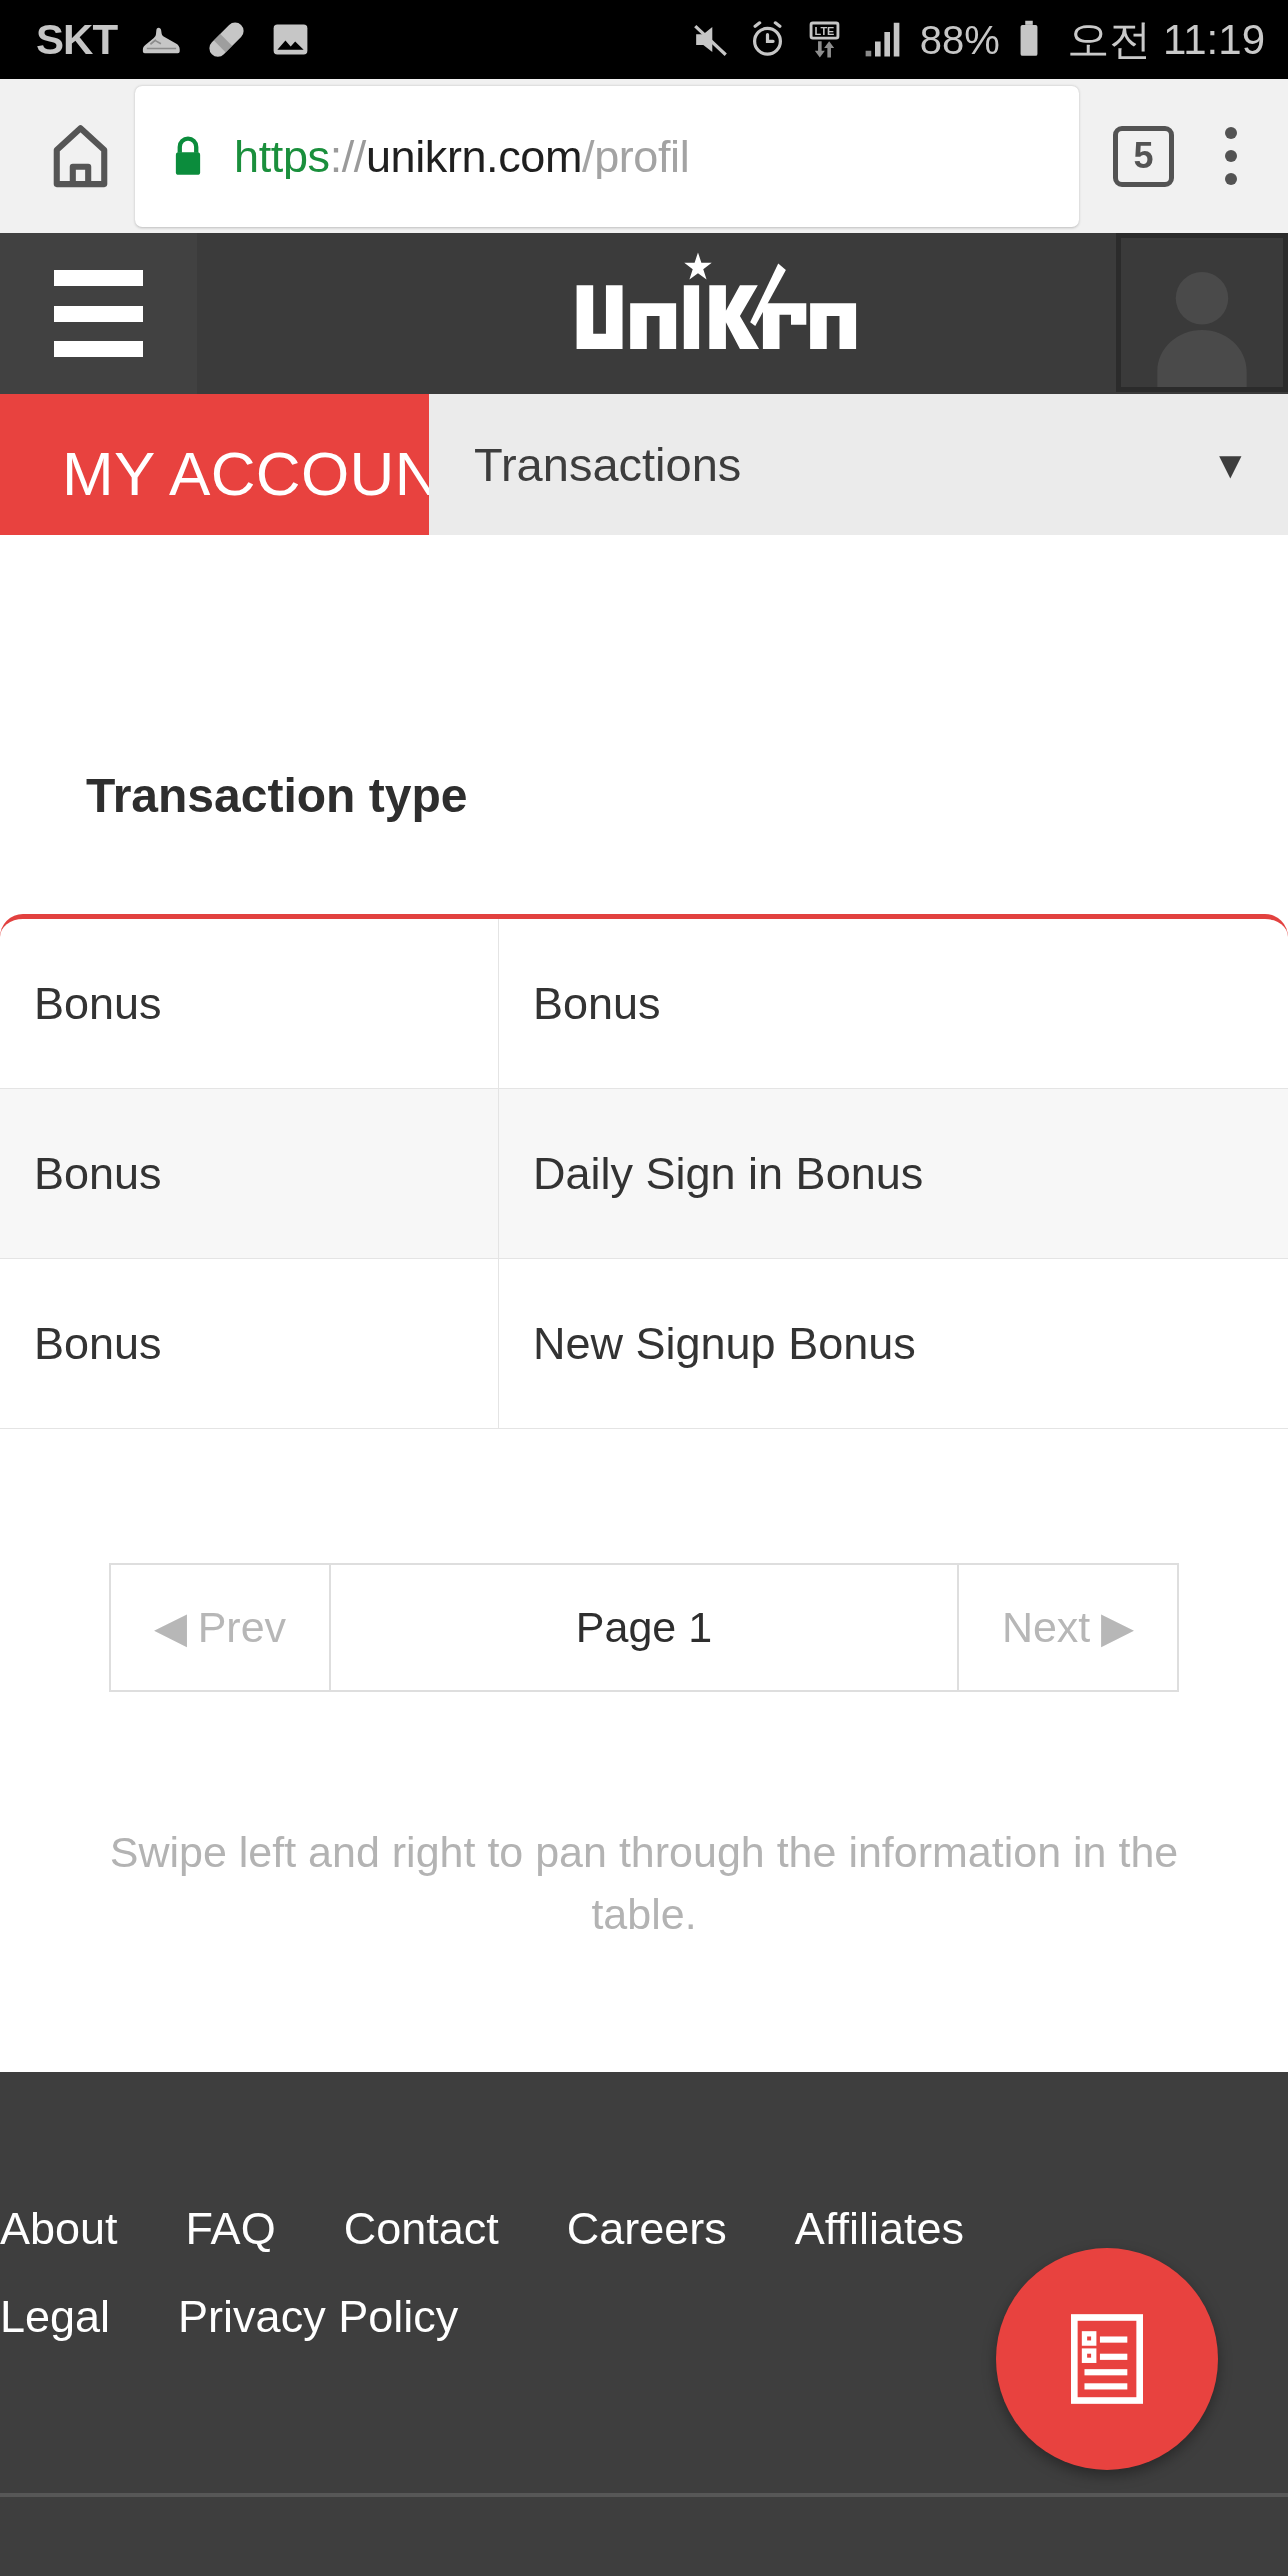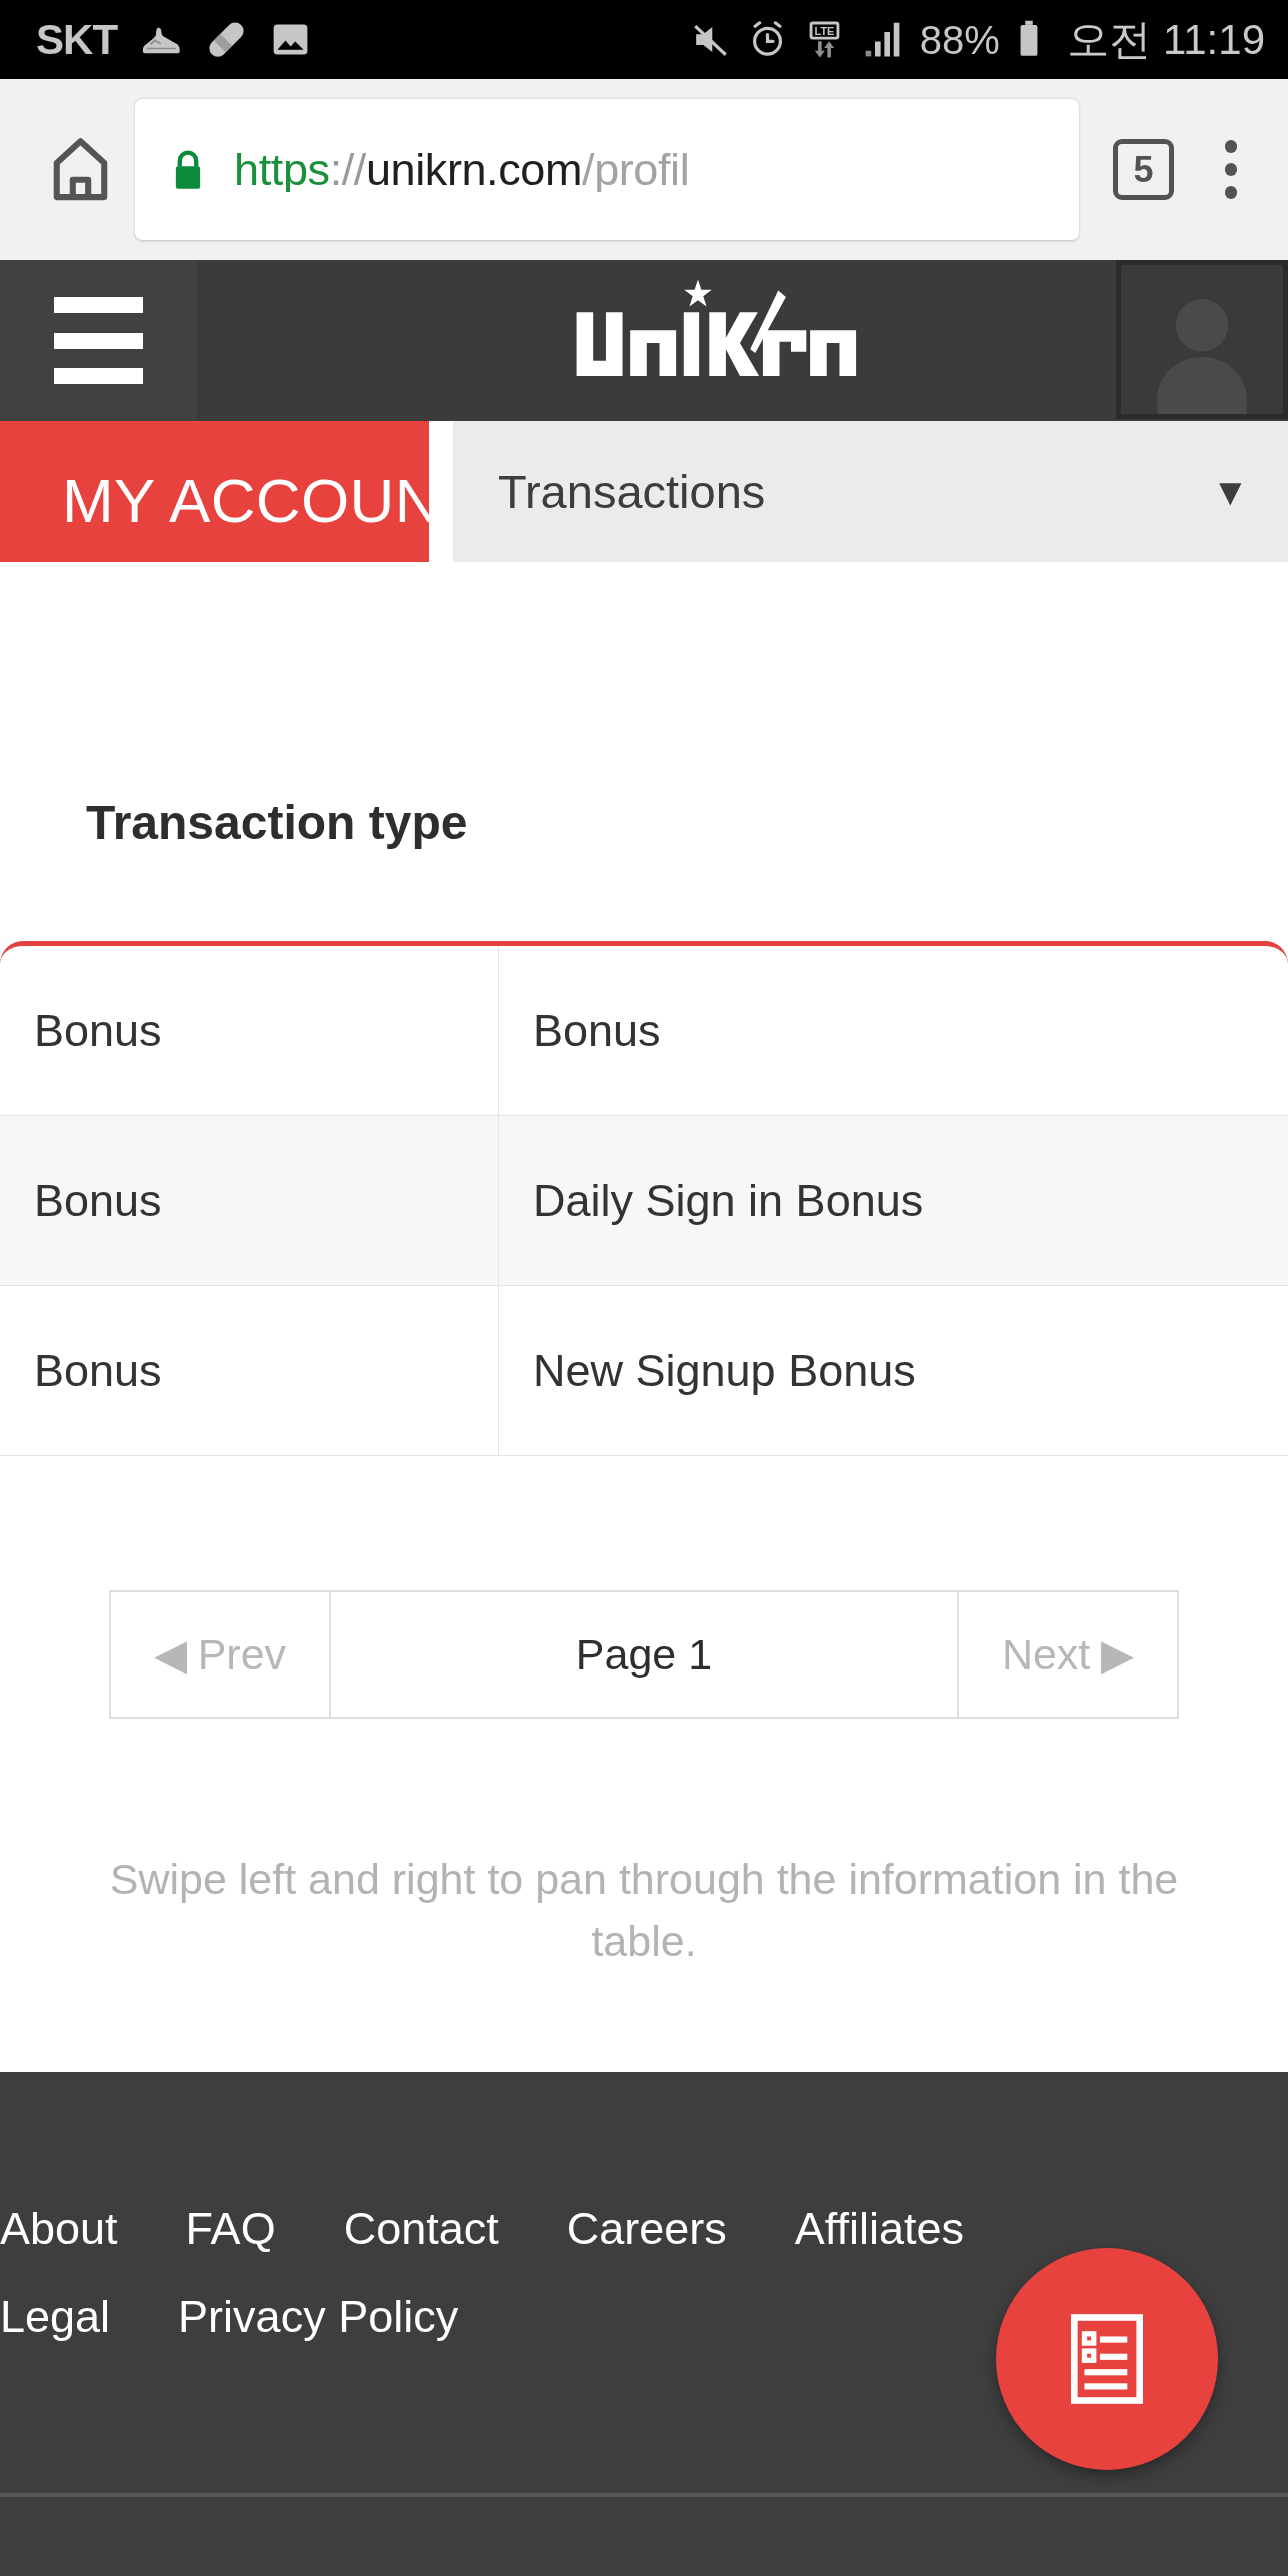--- a/index.html
+++ b/index.html
@@ -35,21 +35,21 @@
   .sb-text {
     color: #c6c6c6;
     font-size: 40px;
     line-height: 1;
     white-space: nowrap;
   }
   .sb-time { color: #c9c9c9; font-size: 42px; line-height: 1; white-space: nowrap; margin-left: 9px; }
 
   
   .browser-bar {
-    height: 181px;
+    height: 154px;
     background: #f1f1f1;
     display: flex;
     align-items: center;
     padding: 0 30px;
     flex: 0 0 auto;
   }
   .home-btn { width: 100px; display: flex; align-items: center; justify-content: center; flex:0 0 auto;}
   .urlbox {
     flex: 1 1 auto;
     height: 141px;
@@ -134,21 +134,20 @@
     letter-spacing: 0.4px;
     line-height: 1;
     white-space: nowrap;
     margin-top: 19px;
   }
   .tx-select {
     flex: 1 1 auto;
     background: #ebebeb;
     display: flex; align-items: center;
     padding: 0 39px 0 45px;
-    margin-left: 24px;
   }
   .tx-select-label { font-size: 47px; color: #3d3d3d; line-height: 1; }
   .tx-caret { margin-left: auto; color: #3d3d3d; font-size: 38px; line-height: 1; }
 
   
   .main { flex: 1 1 auto; background: #ffffff; display: flex; flex-direction: column; gap: 48px; }
   .section-title {
     font-size: 48px;
     font-weight: bold;
     color: #2e2e2e;

